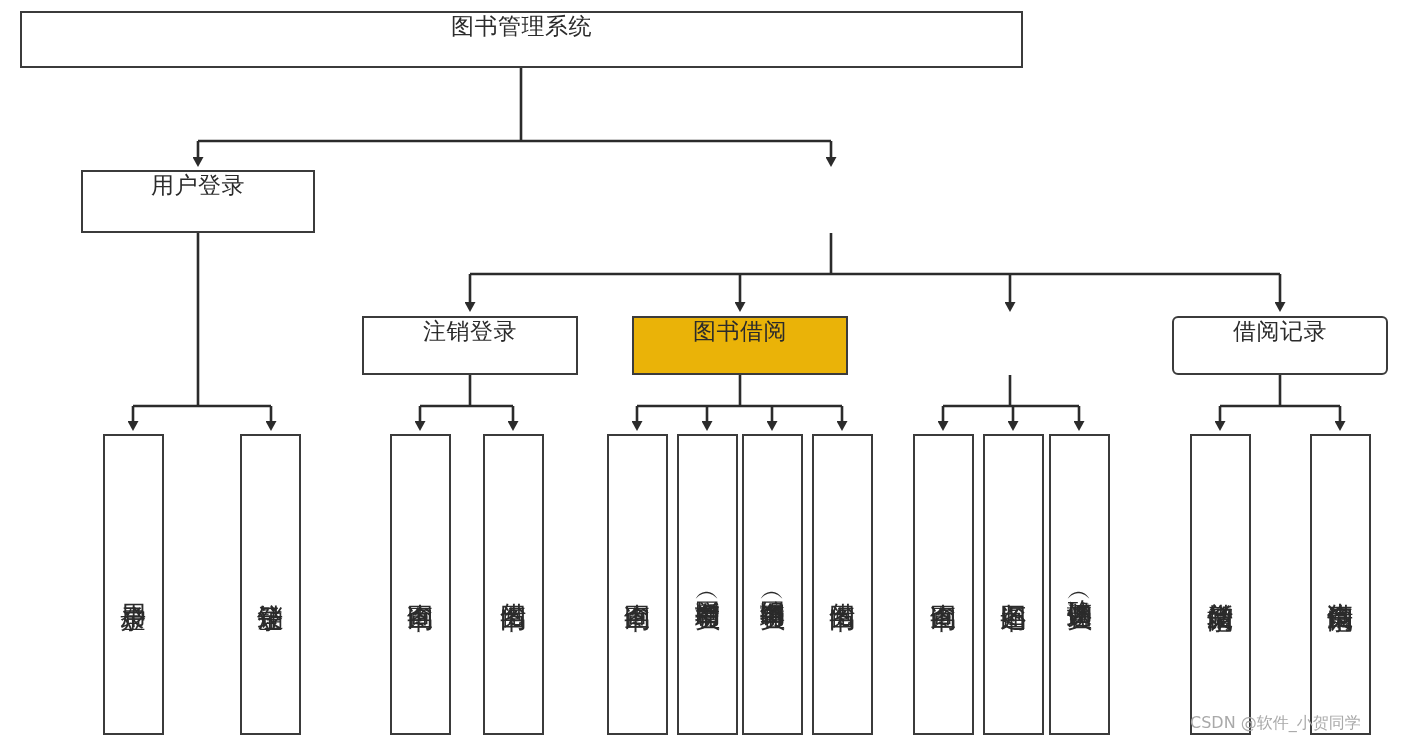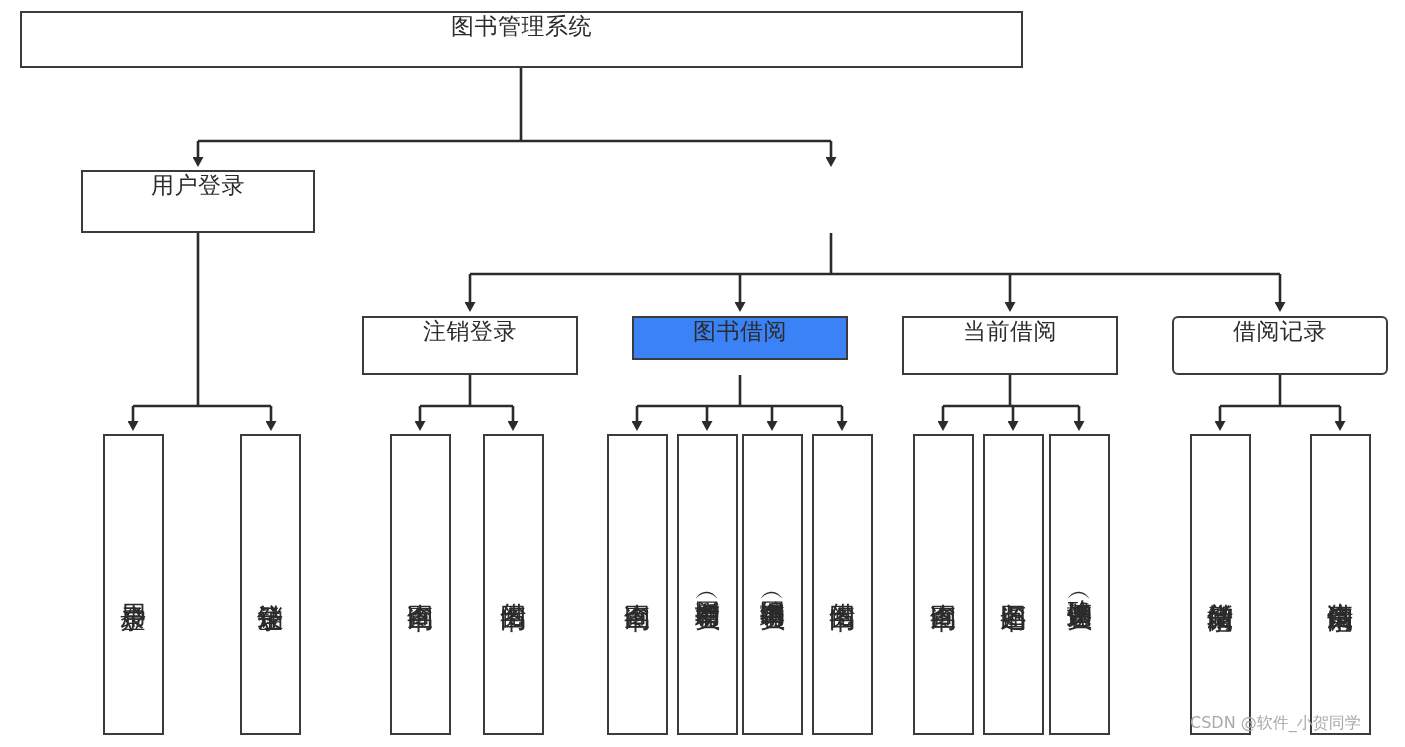--- a/index.html
+++ b/index.html
@@ -134,25 +134,22 @@
     <span class="lbl" style="color: rgb(43, 43, 43);">图书管理系统</span>
   </div>
 
   <div class="node h-node" style="left: 81px; top: 170px; width: 234px; height: 63px; border-color: rgb(59, 59, 59); background: rgb(255, 255, 255);">
     <span class="lbl" style="color: rgb(43, 43, 43);">用户登录</span>
   </div>
 
   <div class="node h-node" style="left: 362px; top: 316px; width: 216px; height: 59px; border-color: rgb(59, 59, 59); background: rgb(255, 255, 255);">
     <span class="lbl" style="color: rgb(43, 43, 43);">注销登录</span>
   </div>
-  <div class="node h-node" style="left: 632px; top: 316px; width: 216px; height: 44px; border-color: rgb(59, 59, 59); background: #3b82f6;">
+  <div class="node h-node" style="left: 632px; top: 316px; width: 216px; height: 59px; border-color: rgb(59, 59, 59); background: #eab308;">
     <span class="lbl" style="color: rgb(43, 43, 43);">图书借阅</span>
-  </div>
-  <div class="node h-node" style="left: 902px; top: 316px; width: 216px; height: 59px; border-color: rgb(59, 59, 59); background: rgb(255, 255, 255);">
-    <span class="lbl" style="color: rgb(43, 43, 43);">当前借阅</span>
   </div>
   <div class="node h-node" style="left: 1172px; top: 316px; width: 216px; height: 59px; border-color: rgb(59, 59, 59); background: rgb(255, 255, 255); border-radius: 6px;">
     <span class="lbl" style="color: rgb(43, 43, 43);">借阅记录</span>
   </div>
 
   <div class="node v-node" style="left: 103px; top: 434px; width: 61px; height: 301px; border-color: rgb(59, 59, 59); background: rgb(255, 255, 255);">
     <span class="lbl" style="color: rgb(43, 43, 43);">用户登录</span>
   </div>
   <div class="node v-node" style="left: 240px; top: 434px; width: 61px; height: 301px; border-color: rgb(59, 59, 59); background: rgb(255, 255, 255);">
     <span class="lbl" style="color: rgb(43, 43, 43);">注销登录</span>

